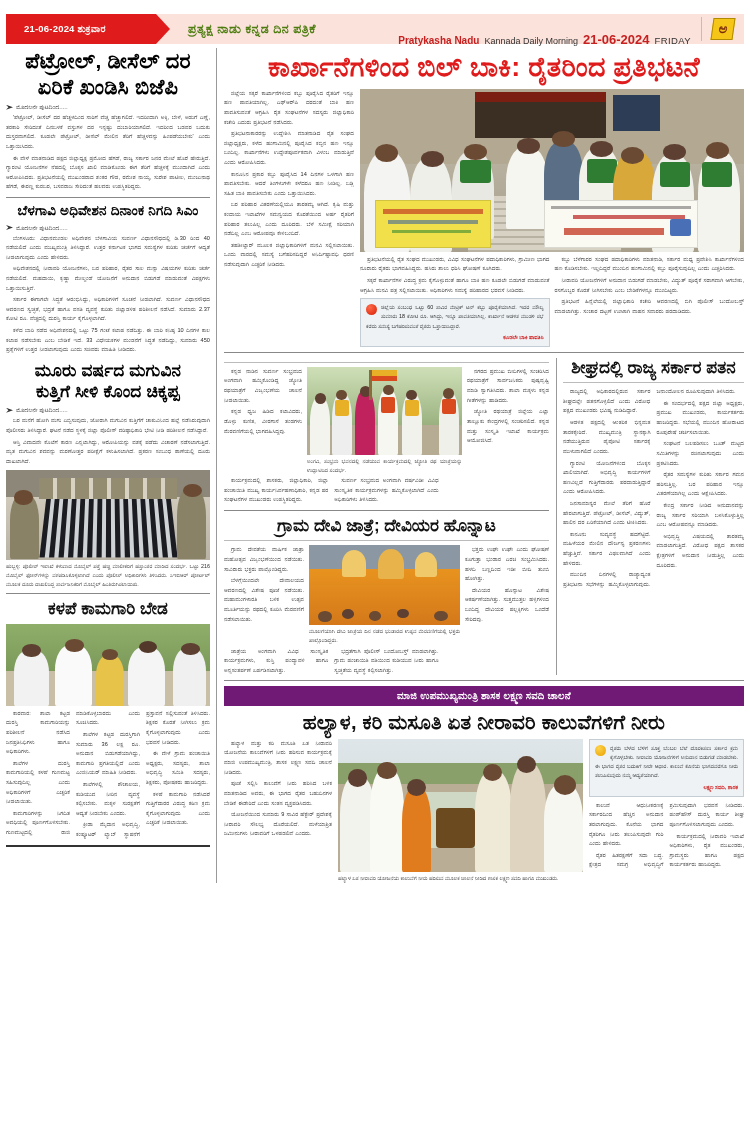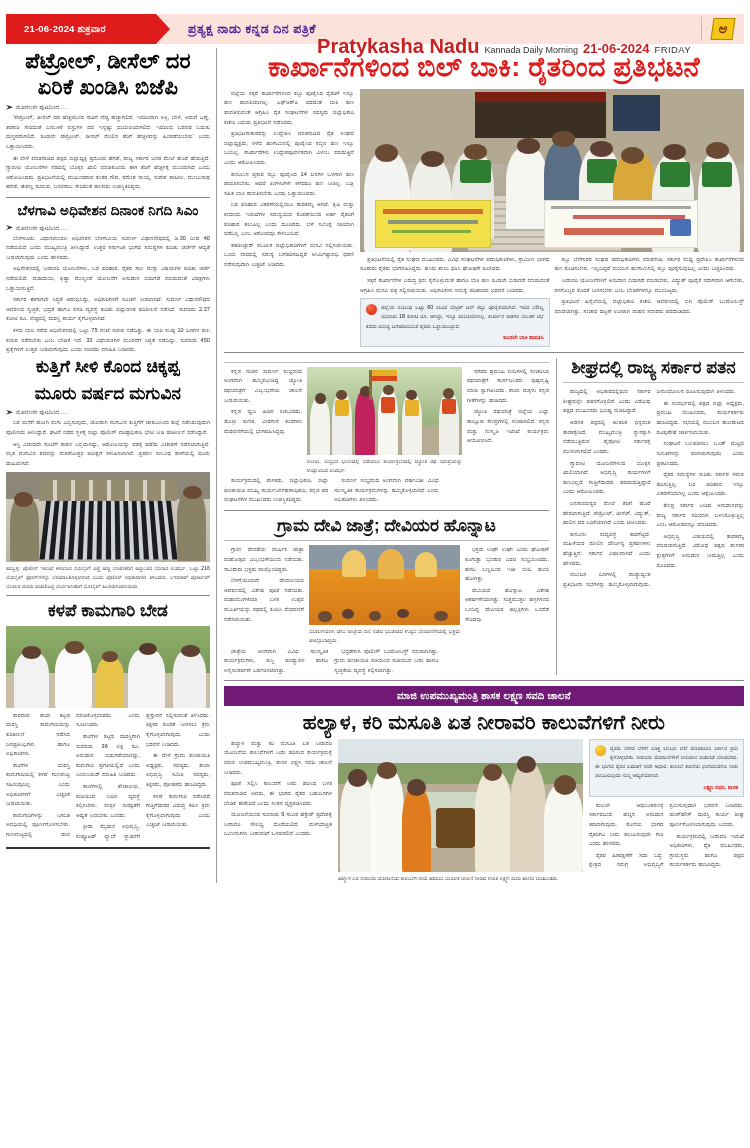--- a/index.html
+++ b/index.html
@@ -26,27 +26,27 @@
     font-size:9.5px; font-weight:bold; letter-spacing:.2px;
     position:relative; min-width:150px;
   }
   .mh-date:after{
     content:""; position:absolute; right:-14px; top:0;
     border-top:15px solid transparent; border-bottom:15px solid transparent;
     border-left:14px solid #e01b1b;
   }
   .mh-kan {
     display:flex; align-items:center; padding-left:32px;
-    color:#4c1d95; font-size:12.5px; font-weight:bold; letter-spacing:.5px;
+    color:#4d7c0f; font-size:12.5px; font-weight:bold; letter-spacing:.5px;
   }
   .mh-en {
     display:flex; align-items:baseline; gap:5px;
     margin-left:auto; padding-right:10px;
   }
-  .mh-en-title { color:#c62020; font-size:20px; font-weight:bold;margin-top:21px; }
+  .mh-en-title { color:#c62020; font-size:10px; font-weight:bold;margin-top:21px; }
   .mh-en-sub { color:#333; font-size:9px; }
   .mh-en-date { color:#c62020; font-size:13px; font-weight:bold; }
   .mh-en-day { color:#333; font-size:9.5px; letter-spacing:.4px; }
   .mh-sep { width:1px; background:#d8b6ae; margin:3px 0; }
   .mh-logo {
     width:42px; display:flex; align-items:center; justify-content:center;
   }
   .logo-badge{
     width:22px; height:22px; background:#f5c518; border:1px solid #b08a00;
     display:flex; align-items:center; justify-content:center;
@@ -171,22 +171,22 @@
         <span class="bl-mark"></span>
         <span>ಮೊದಲನೇ ಪುಟದಿಂದ.....</span>
       </div>
       <div class="body-txt">
         <p>ಬೆಂಗಳೂರು: ವಿಧಾನಮಂಡಲ ಅಧಿವೇಶನ ಬೆಳಗಾವಿಯ ಸುವರ್ಣ ವಿಧಾನಸೌಧದಲ್ಲಿ ಡಿ.30 ರಿಂದ 40 ನಡೆಯಲಿದೆ ಎಂದು ಮುಖ್ಯಮಂತ್ರಿ ತಿಳಿಸಿದ್ದಾರೆ. ಉತ್ತರ ಕರ್ನಾಟಕ ಭಾಗದ ಸಮಸ್ಯೆಗಳ ಕುರಿತು ಚರ್ಚೆಗೆ ಆದ್ಯತೆ ನೀಡಲಾಗುವುದು ಎಂದು ಹೇಳಿದರು.</p>
         <p>ಅಧಿವೇಶನದಲ್ಲಿ ನೀರಾವರಿ ಯೋಜನೆಗಳು, ಬರ ಪರಿಹಾರ, ರೈತರ ಸಾಲ ಮನ್ನಾ ವಿಷಯಗಳ ಕುರಿತು ಚರ್ಚೆ ನಡೆಯಲಿದೆ. ಮಹದಾಯಿ, ಕೃಷ್ಣಾ ಮೇಲ್ದಂಡೆ ಯೋಜನೆಗೆ ಅನುದಾನ ಬಿಡುಗಡೆ ಮಾಡುವಂತೆ ವಿಪಕ್ಷಗಳು ಒತ್ತಾಯಿಸುತ್ತಿವೆ.</p>
         <p>ಸರ್ಕಾರ ಈಗಾಗಲೇ ಸಿದ್ಧತೆ ಆರಂಭಿಸಿದ್ದು, ಅಧಿಕಾರಿಗಳಿಗೆ ಸೂಚನೆ ನೀಡಲಾಗಿದೆ. ಸುವರ್ಣ ವಿಧಾನಸೌಧದ ಆವರಣದ ಸ್ವಚ್ಛತೆ, ಭದ್ರತೆ ಹಾಗೂ ವಸತಿ ವ್ಯವಸ್ಥೆ ಕುರಿತು ಜಿಲ್ಲಾಡಳಿತ ಪರಿಶೀಲನೆ ನಡೆಸಿದೆ. ಸುಮಾರು 2.37 ಕೋಟಿ ರೂ. ವೆಚ್ಚದಲ್ಲಿ ದುರಸ್ತಿ ಕಾರ್ಯ ಕೈಗೊಳ್ಳಲಾಗಿದೆ.</p>
         <p>ಕಳೆದ ಬಾರಿ ನಡೆದ ಅಧಿವೇಶನದಲ್ಲಿ ಒಟ್ಟು 75 ಗಂಟೆ ಕಲಾಪ ನಡೆದಿತ್ತು. ಈ ಬಾರಿ ಕನಿಷ್ಠ 10 ದಿನಗಳ ಕಾಲ ಕಲಾಪ ನಡೆಸಬೇಕು ಎಂಬ ಬೇಡಿಕೆ ಇದೆ. 33 ವಿಧೇಯಕಗಳ ಮಂಡನೆಗೆ ಸಿದ್ಧತೆ ನಡೆದಿದ್ದು, ಸುಮಾರು 450 ಪ್ರಶ್ನೆಗಳಿಗೆ ಉತ್ತರ ನೀಡಲಾಗುವುದು ಎಂದು ಸಚಿವರು ಮಾಹಿತಿ ನೀಡಿದರು.</p>
       </div>
 
+      <div class="hl-kn" style="font-size:17px;margin-top:6px;">ಮೂರು ವರ್ಷದ ಮಗುವಿನ</div>
       <div class="hl-kn" style="font-size:17px;">ಕುತ್ತಿಗೆ ಸೀಳಿ ಕೊಂದ ಚಿಕ್ಕಪ್ಪ</div>
-      <div class="hl-kn" style="font-size:17px;margin-top:6px;">ಮೂರು ವರ್ಷದ ಮಗುವಿನ</div>
       <div class="byline">
         <span class="bl-mark"></span>
         <span>ಮೊದಲನೇ ಪುಟದಿಂದ.....</span>
       </div>
       <div class="body-txt">
         <p>ಬರ ಮನೆಗೆ ಹೋಗಿ ಮಗು ಎಬ್ಬಿಸುವುದು, ಜೋರಾಗಿ ಮಗುವಿನ ಕುತ್ತಿಗೆಗೆ ಚಾಕುವಿನಿಂದ ಹಲ್ಲೆ ನಡೆಸಿರುವುದಾಗಿ ಪೊಲೀಸರು ತಿಳಿಸಿದ್ದಾರೆ. ಘಟನೆ ನಡೆದ ಸ್ಥಳಕ್ಕೆ ಜಿಲ್ಲಾ ಪೊಲೀಸ್ ವರಿಷ್ಠಾಧಿಕಾರಿ ಭೇಟಿ ನೀಡಿ ಪರಿಶೀಲನೆ ನಡೆಸಿದ್ದಾರೆ.</p>
         <p>ಆಸ್ತಿ ವಿವಾದವೇ ಕೊಲೆಗೆ ಕಾರಣ ಎನ್ನಲಾಗಿದ್ದು, ಆರೋಪಿಯನ್ನು ವಶಕ್ಕೆ ಪಡೆದು ವಿಚಾರಣೆ ನಡೆಸಲಾಗುತ್ತಿದೆ. ಮೃತ ಮಗುವಿನ ಶವವನ್ನು ಮರಣೋತ್ತರ ಪರೀಕ್ಷೆಗೆ ಕಳುಹಿಸಲಾಗಿದೆ. ಪ್ರಕರಣ ಸಂಬಂಧ ಠಾಣೆಯಲ್ಲಿ ದೂರು ದಾಖಲಾಗಿದೆ.</p>
       </div>
 
       <div class="photo" style="height:90px;margin-top:4px;">

